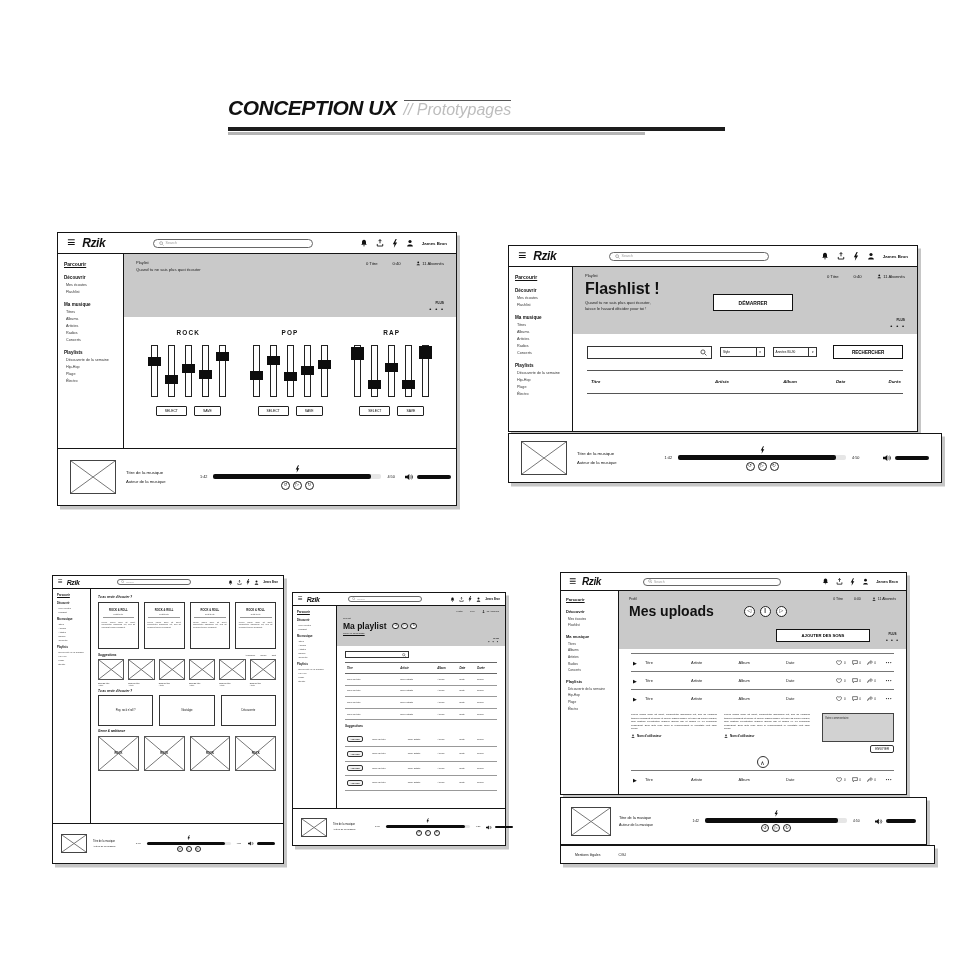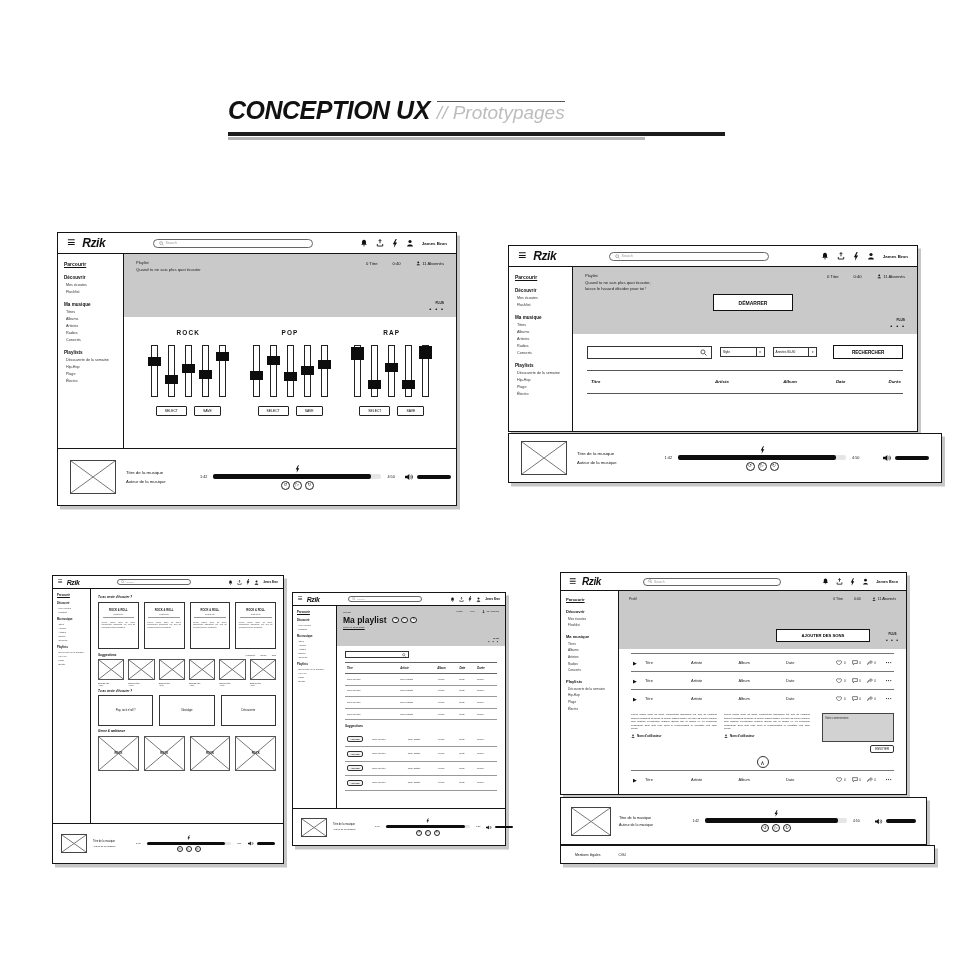--- a/index.html
+++ b/index.html
@@ -1,19 +1,19 @@
 <!DOCTYPE html>
 <html><head>
 <meta charset="utf-8">
 <style>
   html,body{margin:0;padding:0}
   body{width:980px;height:980px;background:#fff;position:relative;font-family:"Liberation Sans",sans-serif;color:#111;overflow:hidden}
   .pgtitle{position:absolute;left:228px;top:96px;width:497px}
-  .pgtitle .t1{font-size:25px;font-weight:900;font-style:italic;letter-spacing:-0.5px}
-  .pgtitle .t2{font-size:19px;color:#bdbdbd;font-style:italic;margin-left:7px}
+  .pgtitle .t1{font-size:21px;font-weight:900;font-style:italic;letter-spacing:-0.5px}
+  .pgtitle .t2{font-size:16px;color:#bdbdbd;font-style:italic;margin-left:7px}
   .rule1{height:3.5px;background:#1c1c1c;margin-top:7px}
   .rule2{height:2.5px;background:#b5b5b5;width:84%;margin-top:1.5px}
 
   .wf{position:absolute;background:#fff;border:1.3px solid #151515;box-shadow:3px 3.5px 0 #c6c6c6;display:flex;flex-direction:column}
   .wf *,.pbox *,.wfooter *{box-sizing:border-box}
   .top{display:flex;align-items:center;border-bottom:1.3px solid #151515;flex:none}
   .lg .top{height:21px;padding:0 9px;gap:7px}
   .md .top{height:18px;padding:0 8px;gap:6px}
   .sm .top{height:13px;padding:0 5px;gap:4px}
   .burger{font-weight:bold;line-height:.8}
@@ -36,21 +36,21 @@
   .sb-browse{font-weight:bold;text-decoration:underline}
   .lg .sb-browse{font-size:5px}.md .sb-browse{font-size:4.2px}.sm .sb-browse{font-size:2.9px}
   .sb-t{font-weight:bold}
   .lg .sb-t{font-size:4.6px;margin-top:8px}.md .sb-t{font-size:4px;margin-top:7px}.sm .sb-t{font-size:2.7px;margin-top:5px}
   .sb-i{color:#333}
   .lg .sb-i{font-size:3.7px;margin-top:3px;padding-left:2px}
   .md .sb-i{font-size:3.2px;margin-top:2.6px;padding-left:2px}
   .sm .sb-i{font-size:2.2px;margin-top:2px;padding-left:1.5px}
   .main{flex:1;display:flex;flex-direction:column;min-width:0;position:relative}
   .hero{background:#c9c9c9;position:relative;flex:none}
-  .lg .hero{padding:6px 12px}.md .hero{padding:6px 10px}.sm .hero{padding:5px 6px}
+  .lg .hero{padding:6px 12px}.md .hero{padding:6px 10px}.sm .hero{padding:11px 6px}
   .crumb{color:#222}
   .lg .crumb{font-size:4px}.md .crumb{font-size:3.4px}.sm .crumb{font-size:2.4px}
   .htitle{font-weight:bold}
   .lg .htitle{font-size:16px;margin:2px 0}.md .htitle{font-size:14px}.sm .htitle{font-size:8.5px}
   .hsub{color:#222}
   .lg .hsub{font-size:4.2px;margin-top:2px}
   .hstats{position:absolute;display:flex;align-items:center}
   .lg .hstats{top:7px;right:12px;gap:15px;font-size:4.2px}
   .md .hstats{top:6px;right:10px;gap:11px;font-size:3.5px}
   .sm .hstats{top:4px;right:6px;gap:7px;font-size:2.4px}
@@ -408,20 +408,21 @@
       <div class="sb-i">Concerts</div>
       <div class="sb-t">Playlists</div>
       <div class="sb-i">Découverte de la semaine</div>
       <div class="sb-i">Hip-Hop</div>
       <div class="sb-i">Plage</div>
       <div class="sb-i">Électro</div>
     </div>
     <div class="main">
       <div class="hero" style="height:67px">
         <div class="crumb">Playlist</div>
+        <div class="htitle">Flashlist !</div>
         <div class="hsub">Quand tu ne sais plus quoi écouter,</div>
         <div class="hsub" style="margin-top:1px">laisse le hasard décider pour toi !</div>
         <div class="startbtn">DÉMARRER</div>
         <div class="hstats">
           <span class="hstat">0 Titre</span>
           <span class="hstat">0:40</span>
           <span class="hstat">
               <svg width="4.5" height="4.5" viewBox="0 0 10 10">
                 <circle cx="5" cy="3.1" r="2" fill="#111"></circle>
                 <path d="M1.4 9.4C1.4 6.2 8.6 6.2 8.6 9.4Z" fill="#111"></path>
@@ -969,20 +970,28 @@
       <div class="sb-i">Concerts</div>
       <div class="sb-t">Playlists</div>
       <div class="sb-i">Découverte de la semaine</div>
       <div class="sb-i">Hip-Hop</div>
       <div class="sb-i">Plage</div>
       <div class="sb-i">Électro</div>
     </div>
     <div class="main">
       <div class="hero" style="height:58px">
         <div class="crumb">Profil</div>
+        <div class="h5row">
+          <span class="htitle">Mes uploads</span>
+          <span class="h5circs">
+              <span class="hcirc">◁</span>
+              <span class="hcirc">∥</span>
+              <span class="hcirc">▷</span>
+            </span>
+        </div>
         <button class="addsons">AJOUTER DES SONS</button>
         <div class="plus5">
             <div class="plus-l">PLUS</div>
             <div class="dots">• • •</div>
           </div>
         <div class="hstats">
           <span class="hstat">0 Titre</span>
           <span class="hstat">0:40</span>
           <span class="hstat">
               <svg width="4" height="4" viewBox="0 0 10 10">

